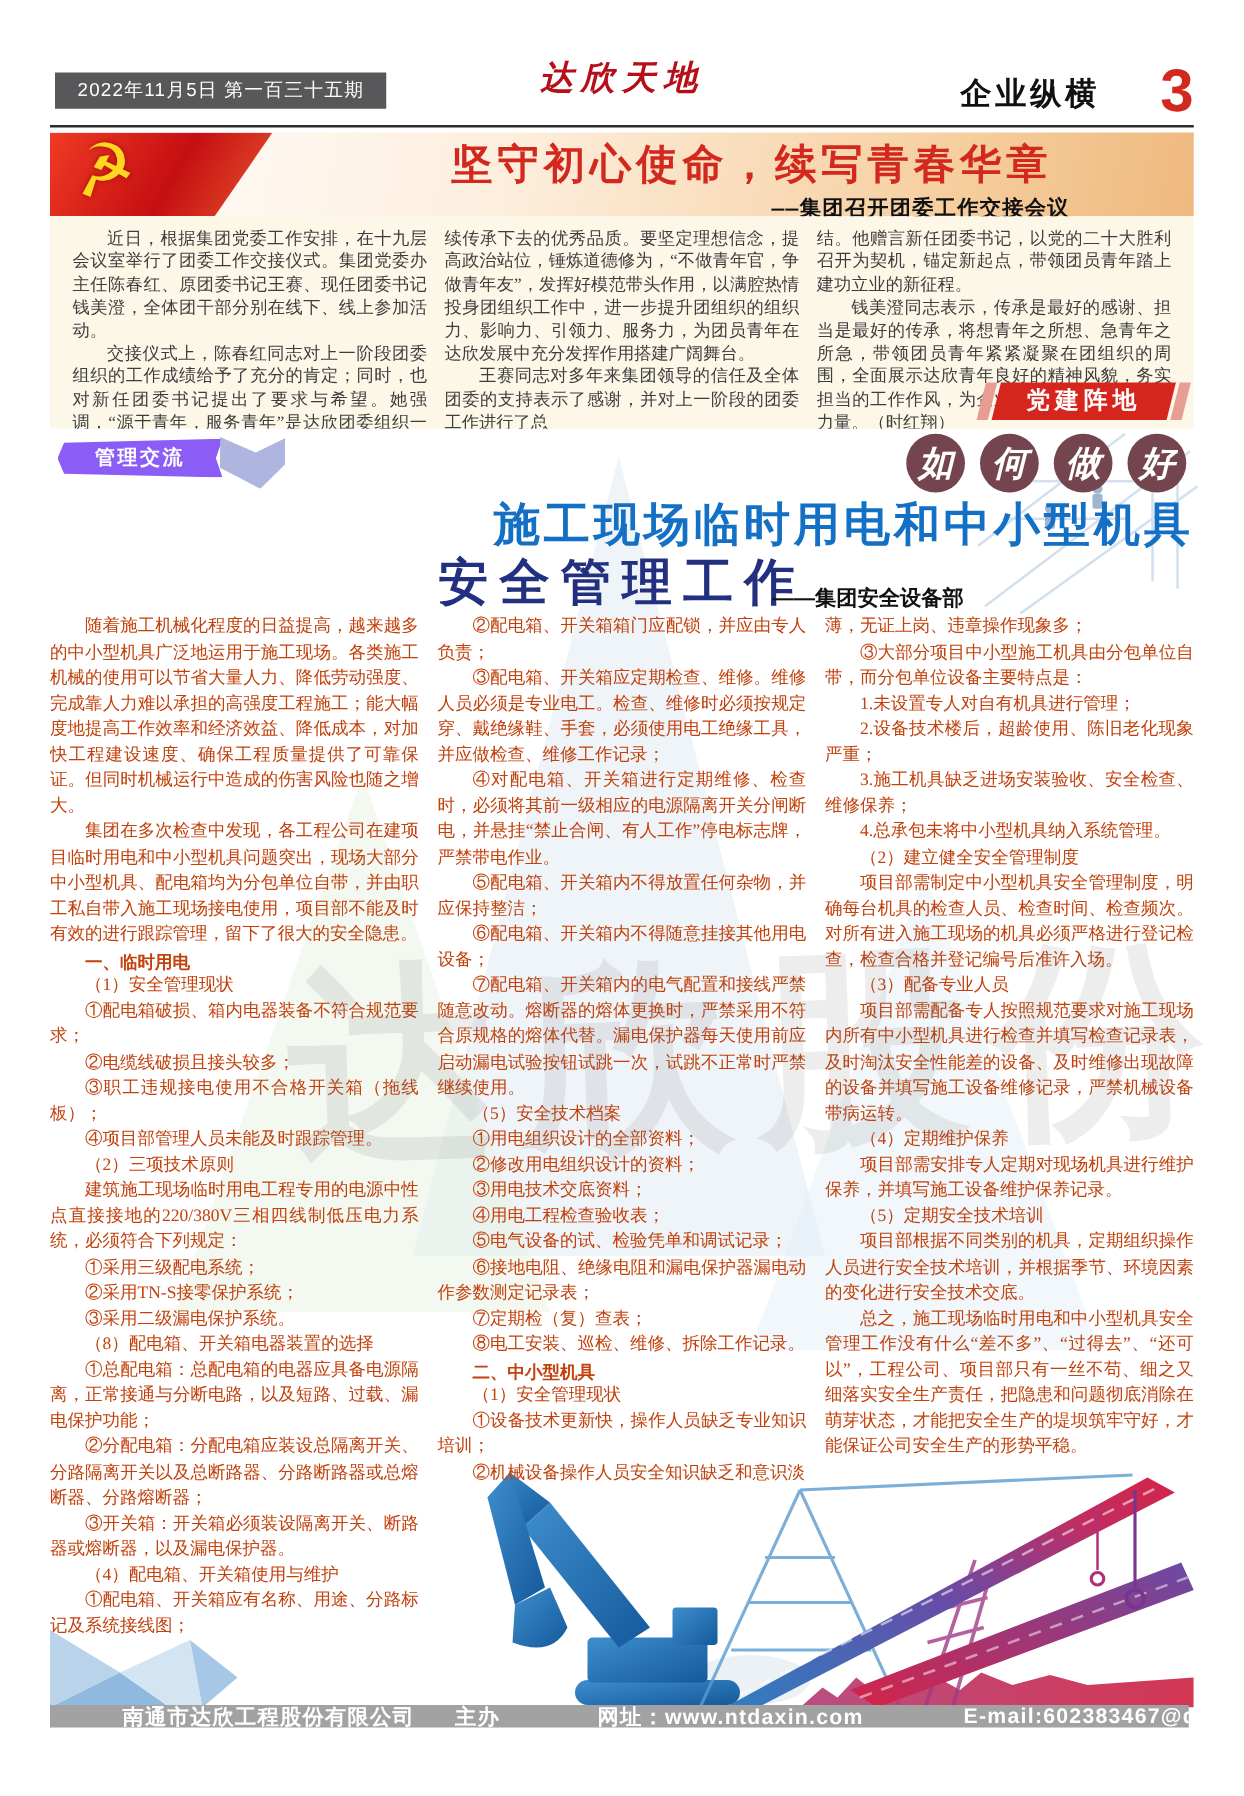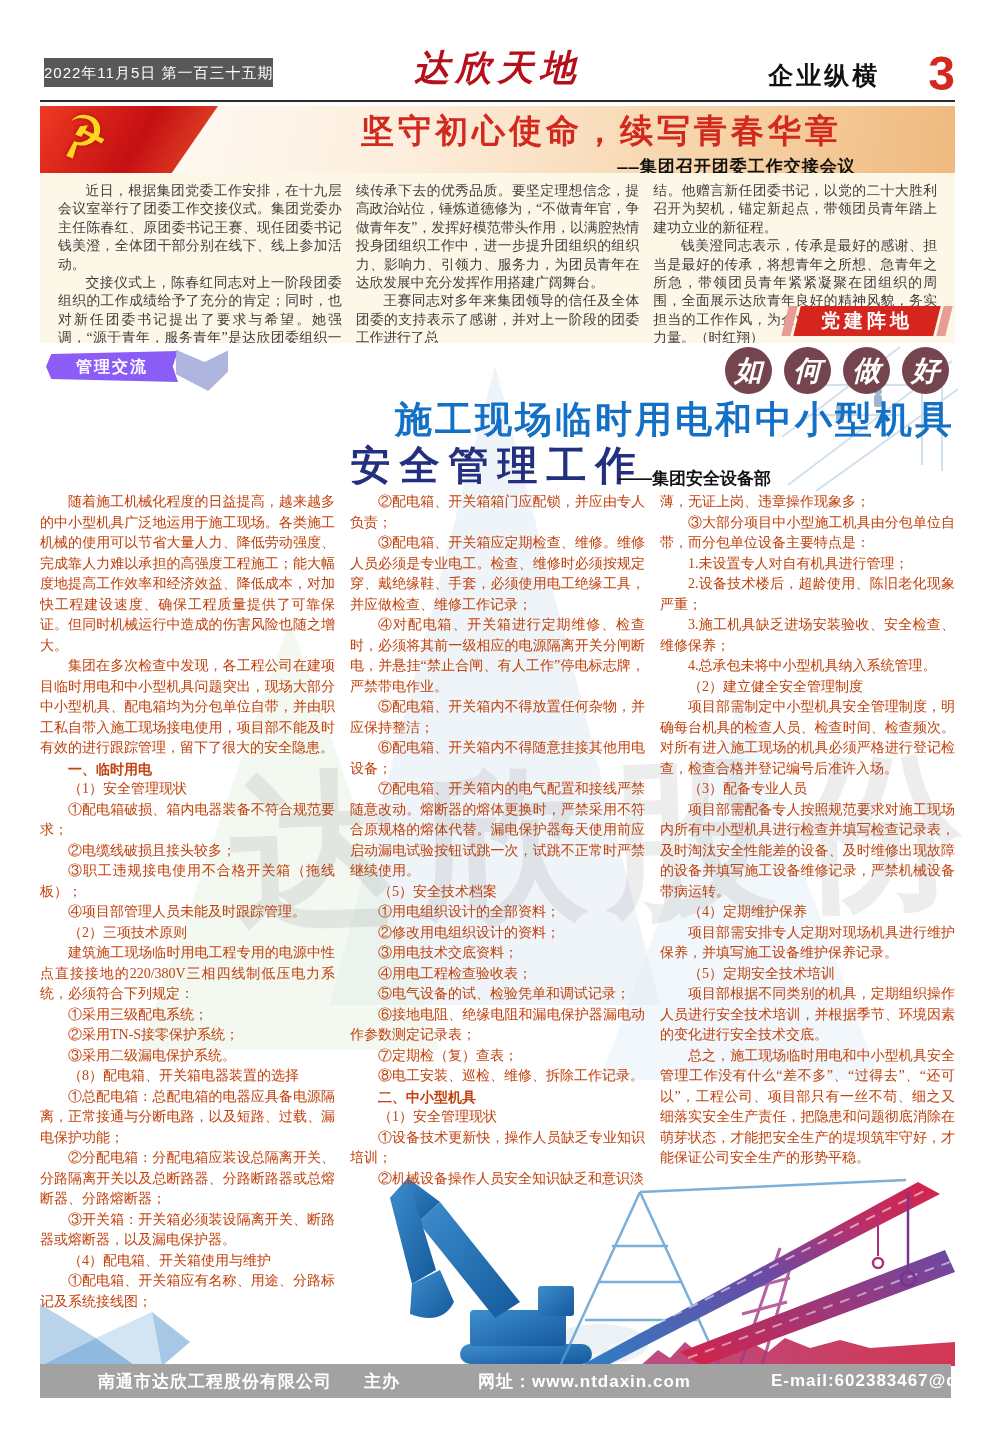--- a/index.html
+++ b/index.html
@@ -9,24 +9,24 @@
   
   .bg-shape{position:absolute;pointer-events:none;z-index:0;}
   .tri{clip-path:polygon(50% 0,100% 100%,0 100%);}
   .tri1{left:330px;top:365px;width:330px;height:640px;background:#dfeaf4;opacity:.5;}
   .tri2{left:140px;top:620px;width:300px;height:430px;background:#e7f1e4;opacity:.5;}
   .tri3{left:600px;top:700px;width:280px;height:380px;background:#e3edf6;opacity:.45;}
 
   
   .masthead{position:absolute;left:40px;right:40px;top:50px;height:48px;z-index:2;}
   .date-box{position:absolute;left:4px;top:8px;background:#58585a;color:#fff;
-            font:15px/1 "Liberation Sans",sans-serif;padding:7px 0;letter-spacing:1px;}
+            font:15px/1 "Liberation Sans",sans-serif;padding:7px 18px;letter-spacing:1px;}
   .paper-title{position:absolute;left:0;right:0;top:-6px;text-align:center;color:#b5101a;
                font-family:"DejaVu Serif",serif;font-style:italic;font-weight:700;
-               font-size:36px;letter-spacing:6px;}
+               font-size:27px;letter-spacing:6px;}
   .section-info{position:absolute;right:0;top:0;height:48px;display:flex;align-items:flex-end;gap:40px;}
   .section-label{font:700 25px/44px "Liberation Serif",serif;color:#111;letter-spacing:3px;margin-right:8px;}
   .page-number{font:700 48px/48px "Liberation Sans",sans-serif;color:#d3281e;}
   .head-rule{position:absolute;left:40px;right:40px;top:100px;height:2px;background:#2b2b2b;z-index:2;}
 
   
   .a1-banner{position:absolute;left:40px;right:40px;top:106px;height:67px;z-index:2;
              background:linear-gradient(100deg,#ffffff 0%,#fdeedd 40%,#f6cfa0 78%,#efb97f 100%);
              display:flex;}
   .emblem-block{width:178px;height:100%;position:relative;flex:none;
@@ -80,21 +80,21 @@
 
   
   .watermark{position:absolute;left:230px;top:730px;z-index:3;pointer-events:none;white-space:nowrap;
              font:700 168px "DejaVu Serif",serif;color:rgba(110,110,110,0.12);letter-spacing:20px;
              transform:rotate(-2deg);}
 
   
   .bottom-art{position:absolute;left:40px;top:1152px;width:915px;height:214px;z-index:1;}
 
   
-  .footer{position:absolute;left:40px;right:44px;top:1364px;height:34px;background:#a2a2a2;color:#fff;
+  .footer{position:absolute;left:40px;right:44px;top:1364px;height:18px;background:#a2a2a2;color:#fff;
           display:flex;align-items:center;z-index:4;
           font:700 17px "Liberation Sans",sans-serif;letter-spacing:1px;}
   .footer span{white-space:nowrap;}
   .f-company{margin-left:58px;}
   .f-host{margin-left:32px;}
   .f-site{margin-left:78px;}
   .f-email{margin-left:80px;}
 </style>
 </head>
 <body>

